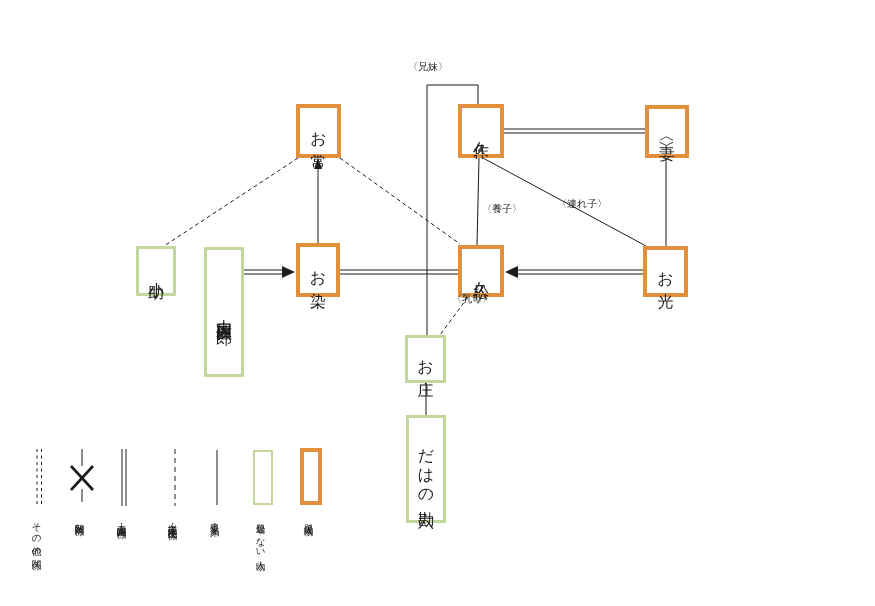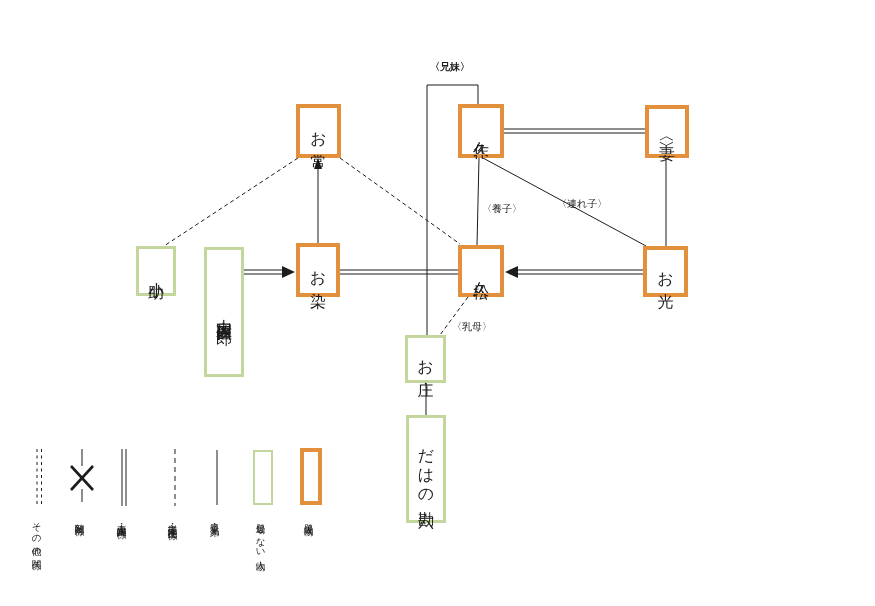--- a/index.html
+++ b/index.html
@@ -118,24 +118,24 @@
   <div class="node appear" style="left:643px;top:246px;width:45px;height:51px;">
     <span>お光</span>
   </div>
   <div class="node absent" style="left:405px;top:335px;width:41px;height:48px;">
     <span>お庄</span>
   </div>
   <div class="node absent" style="left:406px;top:415px;width:40px;height:108px;">
     <span>だはの勘六</span>
   </div>
 
-  <div class="edge-label" style="left:430px;top:62px;font-weight:bold;">〈兄妹〉</div>
+  <div class="edge-label" style="left:408px;top:62px;">〈兄妹〉</div>
   <div class="edge-label" style="left:482px;top:204px;">〈養子〉</div>
   <div class="edge-label" style="left:557px;top:199px;">〈連れ子〉</div>
-  <div class="edge-label" style="left:452px;top:322px;text-align:right;">〈乳母〉</div>
+  <div class="edge-label" style="left:452px;top:294px;text-align:right;">〈乳母〉</div>
 
   <div class="legend-box absent" style="left:253px;top:450px;width:20px;height:55px;"></div>
   <div class="legend-box appear" style="left:300px;top:448px;width:22px;height:57px;"></div>
 
   <div class="legend-label" style="left:32px;">その他の関係</div>
   <div class="legend-label" style="left:75px;">敵対関係</div>
   <div class="legend-label" style="left:117px;">恋人・夫婦関係</div>
   <div class="legend-label" style="left:168px;">主従・元主従関係</div>
   <div class="legend-label" style="left:210px;">親子・兄弟</div>
   <div class="legend-label" style="left:256px;">登場しない人物</div>

